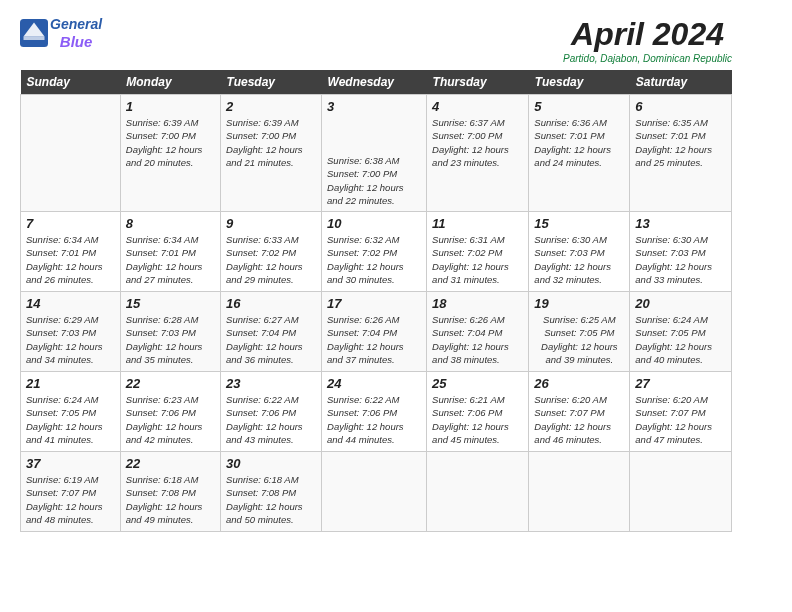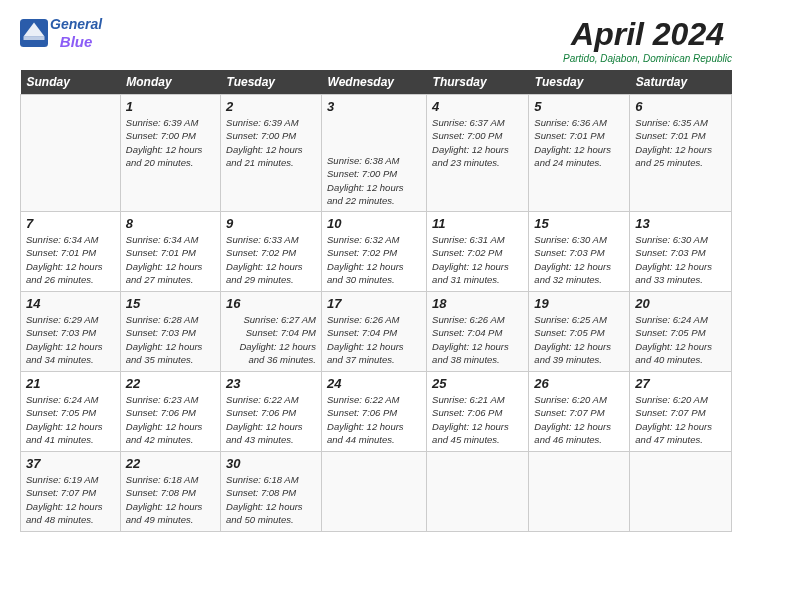--- a/index.html
+++ b/index.html
@@ -224,42 +224,42 @@
           </td>
           <td>
             <span class="day-num">15</span>
             <div class="day-info" style="white-space: pre-line;">Sunrise: 6:28 AM
 Sunset: 7:03 PM
 Daylight: 12 hours
 and 35 minutes.</div>
           </td>
           <td>
             <span class="day-num">16</span>
-            <div class="day-info" style="white-space: pre-line; text-align: right;">Sunrise: 6:27 AM
+            <div class="day-info" style="white-space: pre-line;">Sunrise: 6:27 AM
 Sunset: 7:04 PM
 Daylight: 12 hours
 and 36 minutes.</div>
           </td>
           <td>
             <span class="day-num">17</span>
             <div class="day-info" style="white-space: pre-line;">Sunrise: 6:26 AM
 Sunset: 7:04 PM
 Daylight: 12 hours
 and 37 minutes.</div>
           </td>
           <td>
             <span class="day-num">18</span>
             <div class="day-info" style="white-space: pre-line;">Sunrise: 6:26 AM
 Sunset: 7:04 PM
 Daylight: 12 hours
 and 38 minutes.</div>
           </td>
           <td>
             <span class="day-num">19</span>
-            <div class="day-info" style="white-space: pre-line;">Sunrise: 6:25 AM
+            <div class="day-info" style="white-space: pre-line; text-align: center;">Sunrise: 6:25 AM
 Sunset: 7:05 PM
 Daylight: 12 hours
 and 39 minutes.</div>
           </td>
           <td>
             <span class="day-num">20</span>
             <div class="day-info" style="white-space: pre-line;">Sunrise: 6:24 AM
 Sunset: 7:05 PM
 Daylight: 12 hours
 and 40 minutes.</div>

